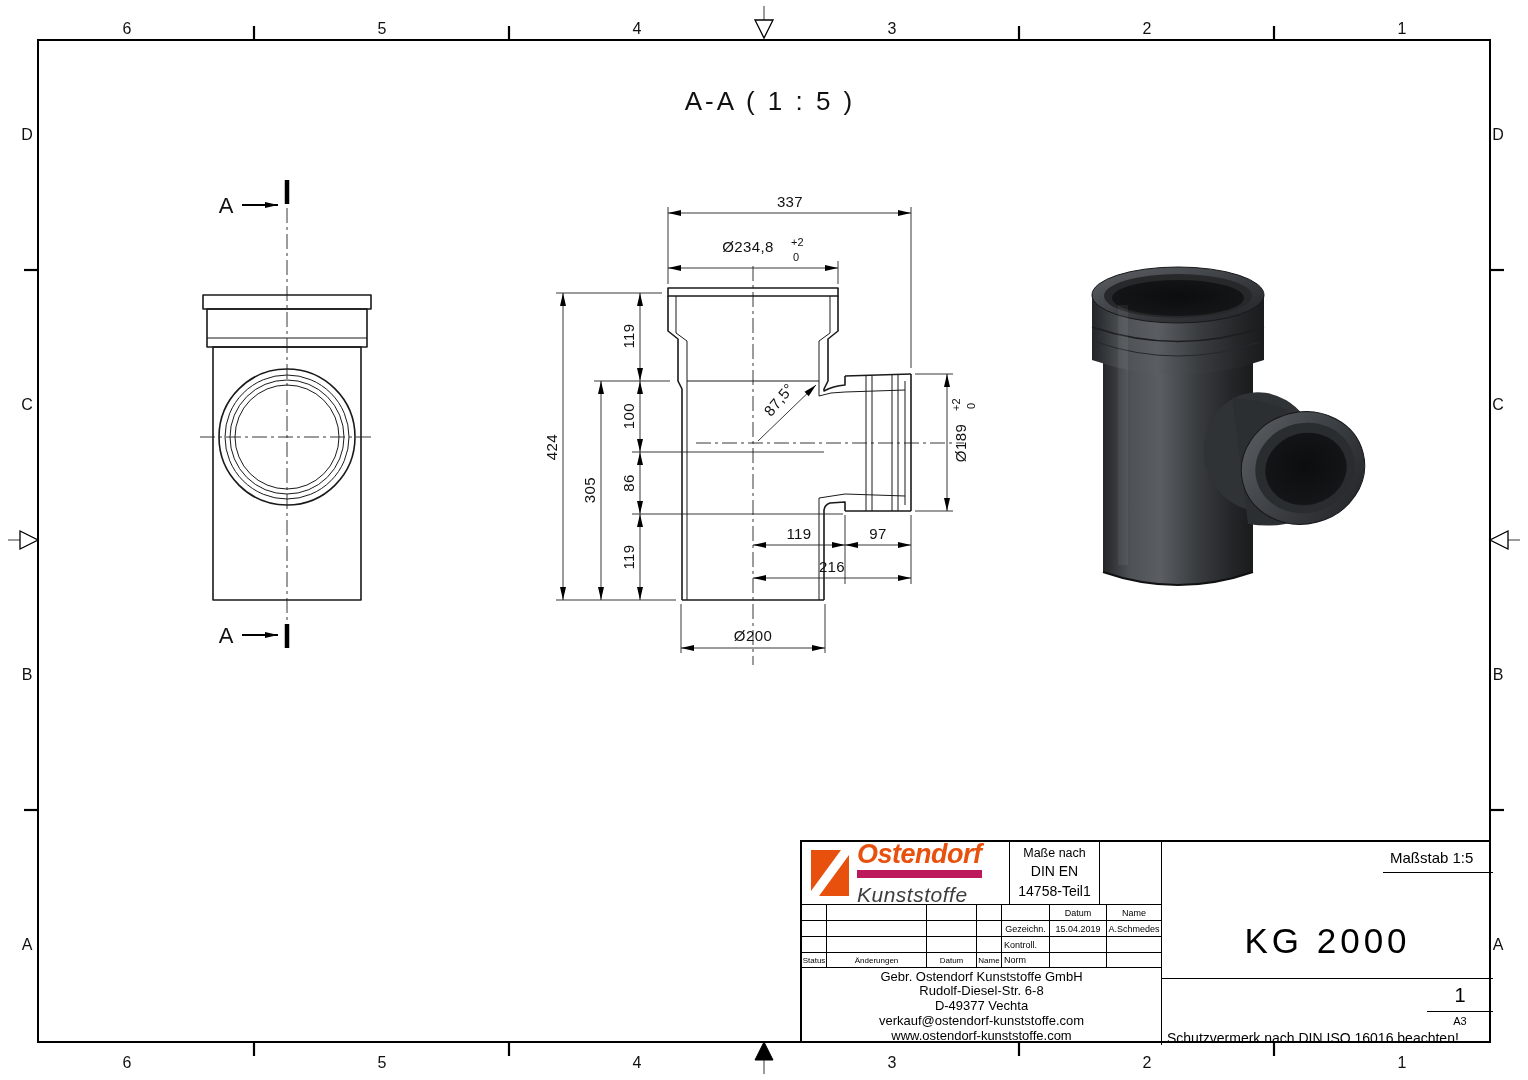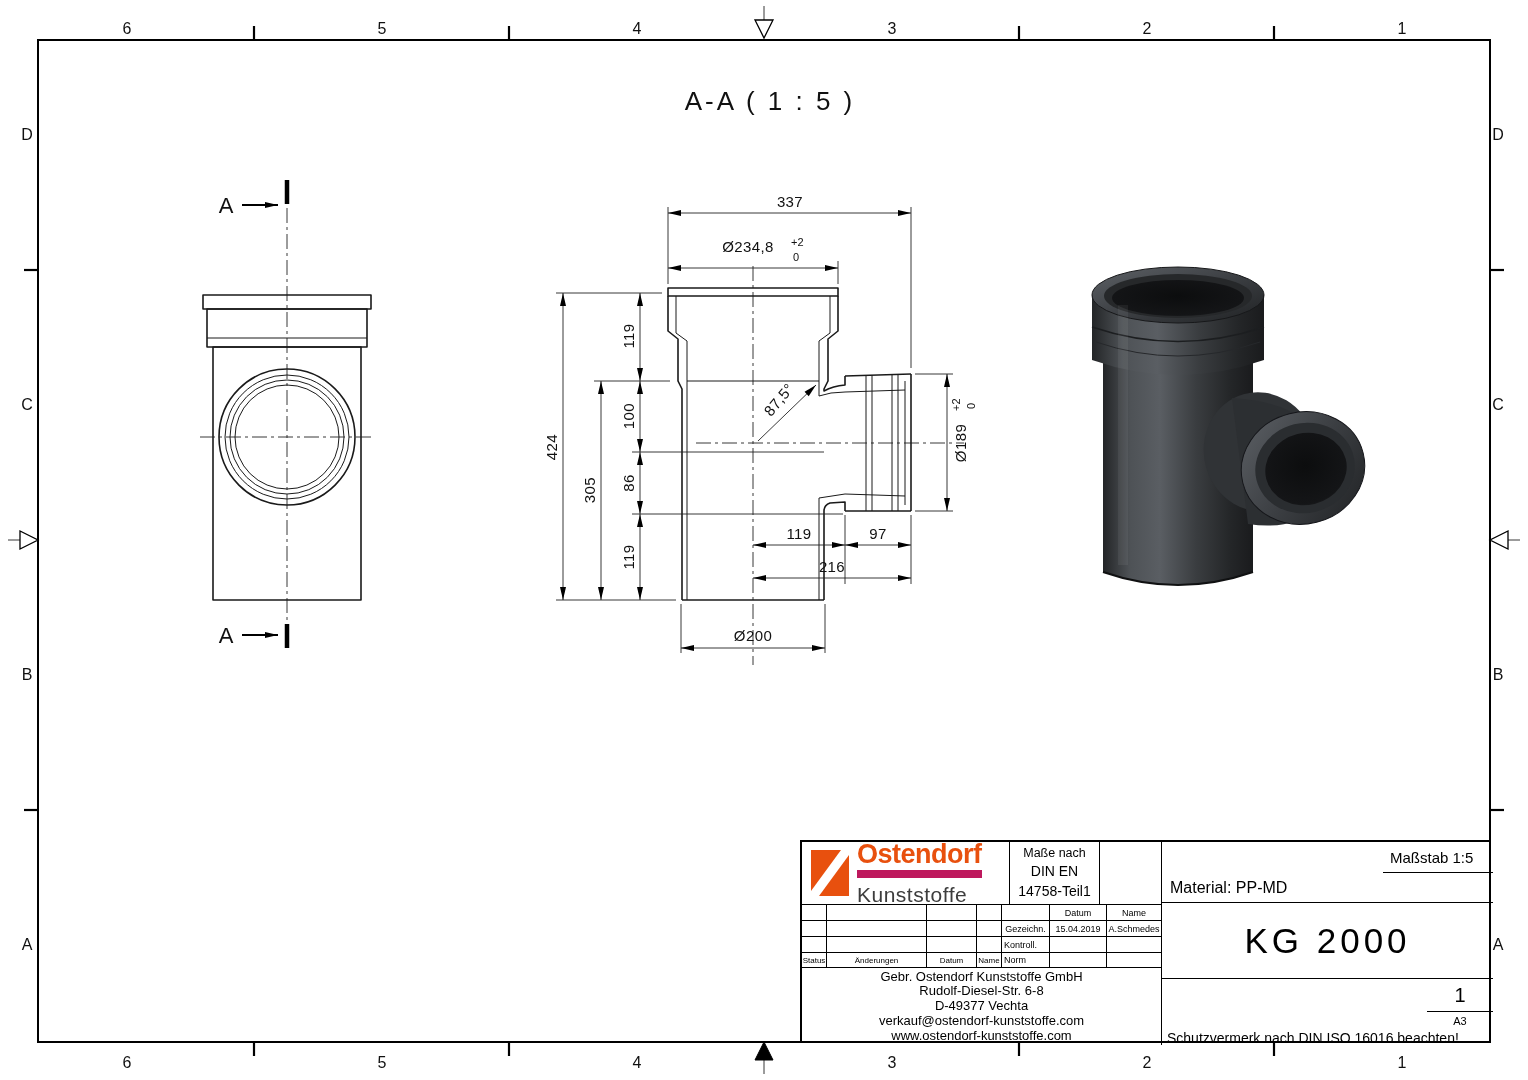--- a/index.html
+++ b/index.html
@@ -278,21 +278,21 @@
     <path d="M1232,398 Q1300,402 1320,440 L1324,500 Q1300,532 1248,524 Z" fill="#2c2f32"></path>
     <ellipse cx="1303" cy="468" rx="62" ry="56" transform="rotate(-14 1303 468)" fill="url(#gRing)" stroke="#15161a"></ellipse>
     <ellipse cx="1305" cy="468" rx="50" ry="45" transform="rotate(-14 1305 468)" fill="#2a2d30"></ellipse>
     <ellipse cx="1306" cy="469" rx="41" ry="36" transform="rotate(-14 1306 469)" fill="url(#gHole)"></ellipse>
     <rect x="1118" y="305" width="10" height="260" fill="#ffffff" opacity="0.06"></rect>
   </g>
 </svg>
 
 <div class="titleblock">
 
-  <div class="cell logo-cell" style="left:0;top:0;width:208px;height:63px;">
+  <div class="cell logo-cell" style="left:0;top:0;width:208px;height:63px;font-style:italic;">
     <svg width="40" height="48" viewBox="0 0 40 48">
       <polygon points="1,1 31,1 1,42" fill="#e8500e"></polygon>
       <polygon points="39,6 39,47 9,47" fill="#e8500e"></polygon>
     </svg>
     <div>
       <div class="logo-main">Ostendorf</div>
       <div class="logo-sub">Kunststoffe</div>
     </div>
   </div>
 
@@ -335,20 +335,19 @@
 
   <div class="cell company noB" style="left:0;top:126px;width:360px;height:77px;">
     <div>Gebr. Ostendorf Kunststoffe GmbH</div>
     <div>Rudolf-Diesel-Str. 6-8</div>
     <div>D-49377 Vechta</div>
     <div>verkauf@ostendorf-kunststoffe.com</div>
     <div>www.ostendorf-kunststoffe.com</div>
   </div>
 
   <div class="cell masstab noR" style="left:581px;top:0;width:110px;height:31px;">Maßstab 1:5</div>
-  <div class="cell matcell noR" style="left:360px;top:31px;width:331px;height:30px;">Material: PP-MD</div>
   <div class="cell cc prodcell noR" style="left:360px;top:61px;width:331px;height:76px;">KG 2000</div>
   <div class="cell cc sheetnum noR" style="left:625px;top:137px;width:66px;height:33px;">1</div>
   <div class="cell cc fmt noR noB" style="left:625px;top:170px;width:66px;height:18px;">A3</div>
   <div class="cell schutz noR noB" style="left:360px;top:188px;width:331px;height:15px;">Schutzvermerk nach DIN ISO 16016 beachten!</div>
 </div>
 
 </div>
 
 </body></html>

